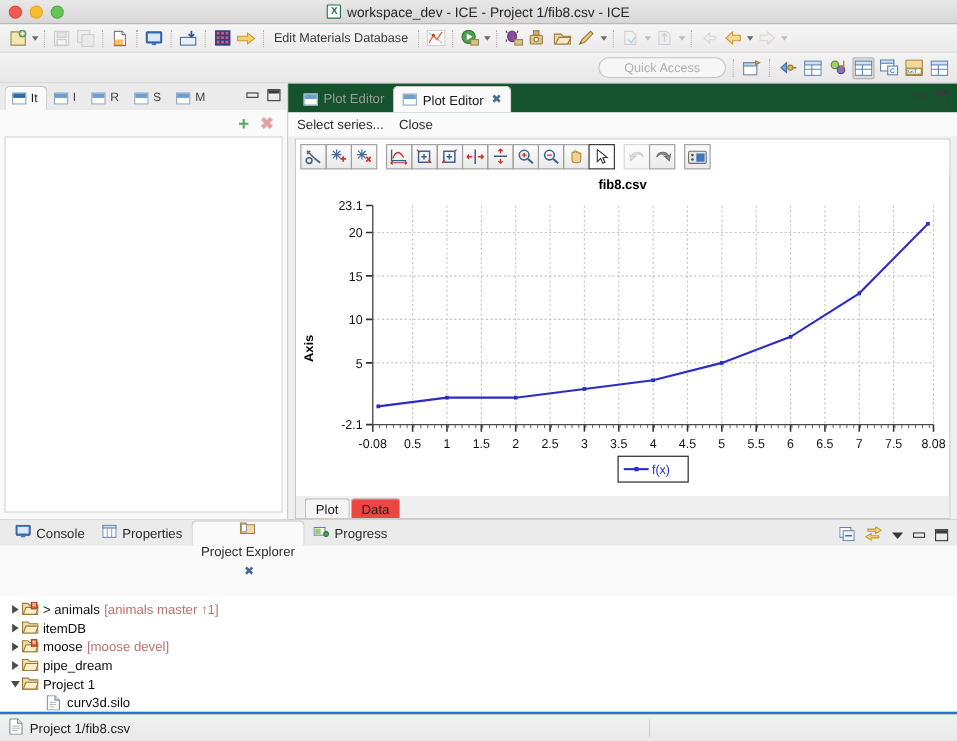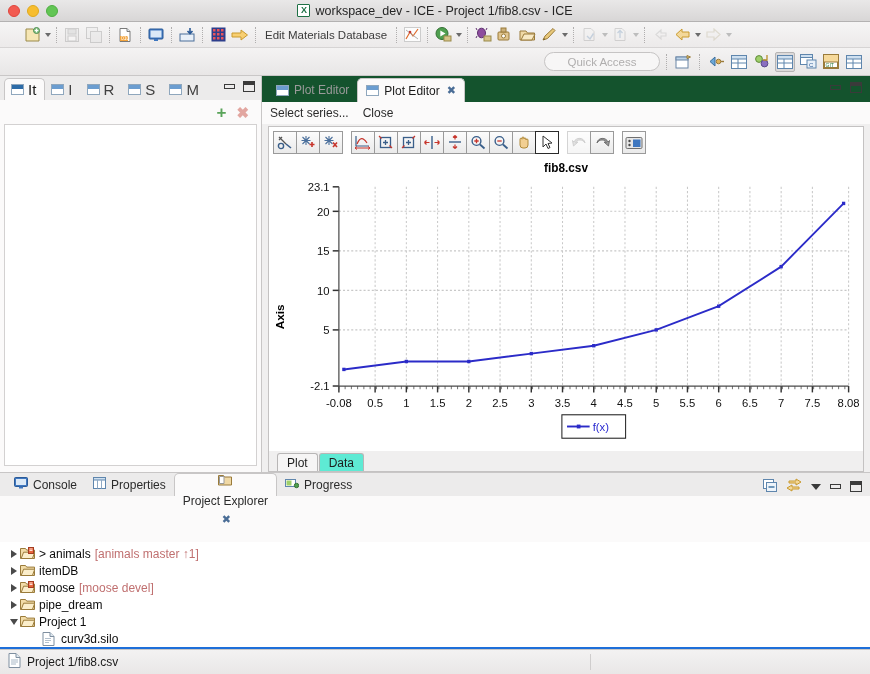--- a/index.html
+++ b/index.html
@@ -44,21 +44,21 @@
     content: "X"; position: absolute; left: 0; right: 0; top: -1px;
     font-size: 9px; font-weight: bold; color: #1e7145; text-align: center;
     line-height: 13px;
   }
 
   
   .toolbar-main {
     height: 26px; flex: 0 0 26px;
     background: linear-gradient(to bottom,#f6f5f5,#eceaea);
     border-bottom: 1px solid #d6d4d4;
-    display: flex; align-items: center; padding-left: 22px; gap: 2px; text-align: right;
+    display: flex; align-items: center; padding-left: 6px; gap: 2px; text-align: right;
   }
   .toolbar-sec {
     height: 28px; flex: 0 0 28px;
     background: linear-gradient(to bottom,#f4f3f3,#e8e6e6);
     border-bottom: 1px solid #c9c7c7;
     display: flex; align-items: center; justify-content: flex-end;
     padding-right: 6px; gap: 3px;
   }
   .tbtn {
     width: 20px; height: 20px; display: flex; align-items: center;
@@ -84,21 +84,21 @@
   .leftview {
     flex: 0 0 262px; display: flex; flex-direction: column;
     background: #fbfafa; border-right: 1px solid #c8c6c6; position: relative;
   }
   .vtabs {
     height: 24px; display: flex; align-items: flex-end;
     background: #ecebeb; position: relative; padding-left: 4px;
   }
   .vtab {
     display: flex; align-items: center; gap: 4px; height: 22px;
-    padding: 0 8px 0 6px; font-size: 15px; color: #404040;
+    padding: 0 8px 0 6px; font-size: 11px; color: #404040;
     border-top-left-radius: 5px; border-top-right-radius: 5px;
   }
   .vtab.active { background: #fbfafa; border: 1px solid #c8c6c6; border-bottom: none; color: #1a1a1a; }
   .vtab-ico {
     width: 13px; height: 11px; border: 1px solid #8fa7bd; background: #fff;
     position: relative; flex: none;
   }
   .vtab-ico::before {
     content: ""; position: absolute; left: 0; right: 0; top: 0; height: 4px;
     background: #6b9dd0;
@@ -137,21 +137,21 @@
     width: 24px; height: 23px; border: 1px solid #9a9a9a; background: linear-gradient(to bottom,#fcfcfc,#eaeaea);
     display: flex; align-items: center; justify-content: center; margin-right: -1px;
   }
   .pb.sel { background: #fff; border-color: #2a2a2a; }
   .pb.dis { opacity: .42; }
   .pbsep { width: 9px; }
   .plotarea { flex: 1 1 auto; position: relative; min-height: 0; }
   .plottabs { height: 20px; display: flex; align-items: flex-end; padding-left: 8px; background: #f0efef; }
   .ptab {
     height: 18px; padding: 0 9px; font-size: 12px; color: #1d1d1d;
-    display: flex; align-items: center; background: #5eead4;
+    display: flex; align-items: center; background: #ef4444;
     border-left: 1px solid #b8b6b6; border-right: 1px solid #b8b6b6; border-top: 1px solid #b8b6b6;
     border-top-left-radius: 3px; border-top-right-radius: 3px; margin-right: 1px;
   }
   .ptab.active { background: #f6f5f5; }
 
   
   svg.chart { width: 100%; height: 100%; display: block; }
   .axlabel { font-family: "Liberation Sans", sans-serif; font-size: 11px; font-weight: bold; fill: #000; }
   .ticklabel { font-family: "Liberation Sans", sans-serif; font-size: 11px; fill: #111; }
   .charttitle { font-family: "Liberation Sans", sans-serif; font-size: 11.5px; font-weight: bold; fill: #000; }

